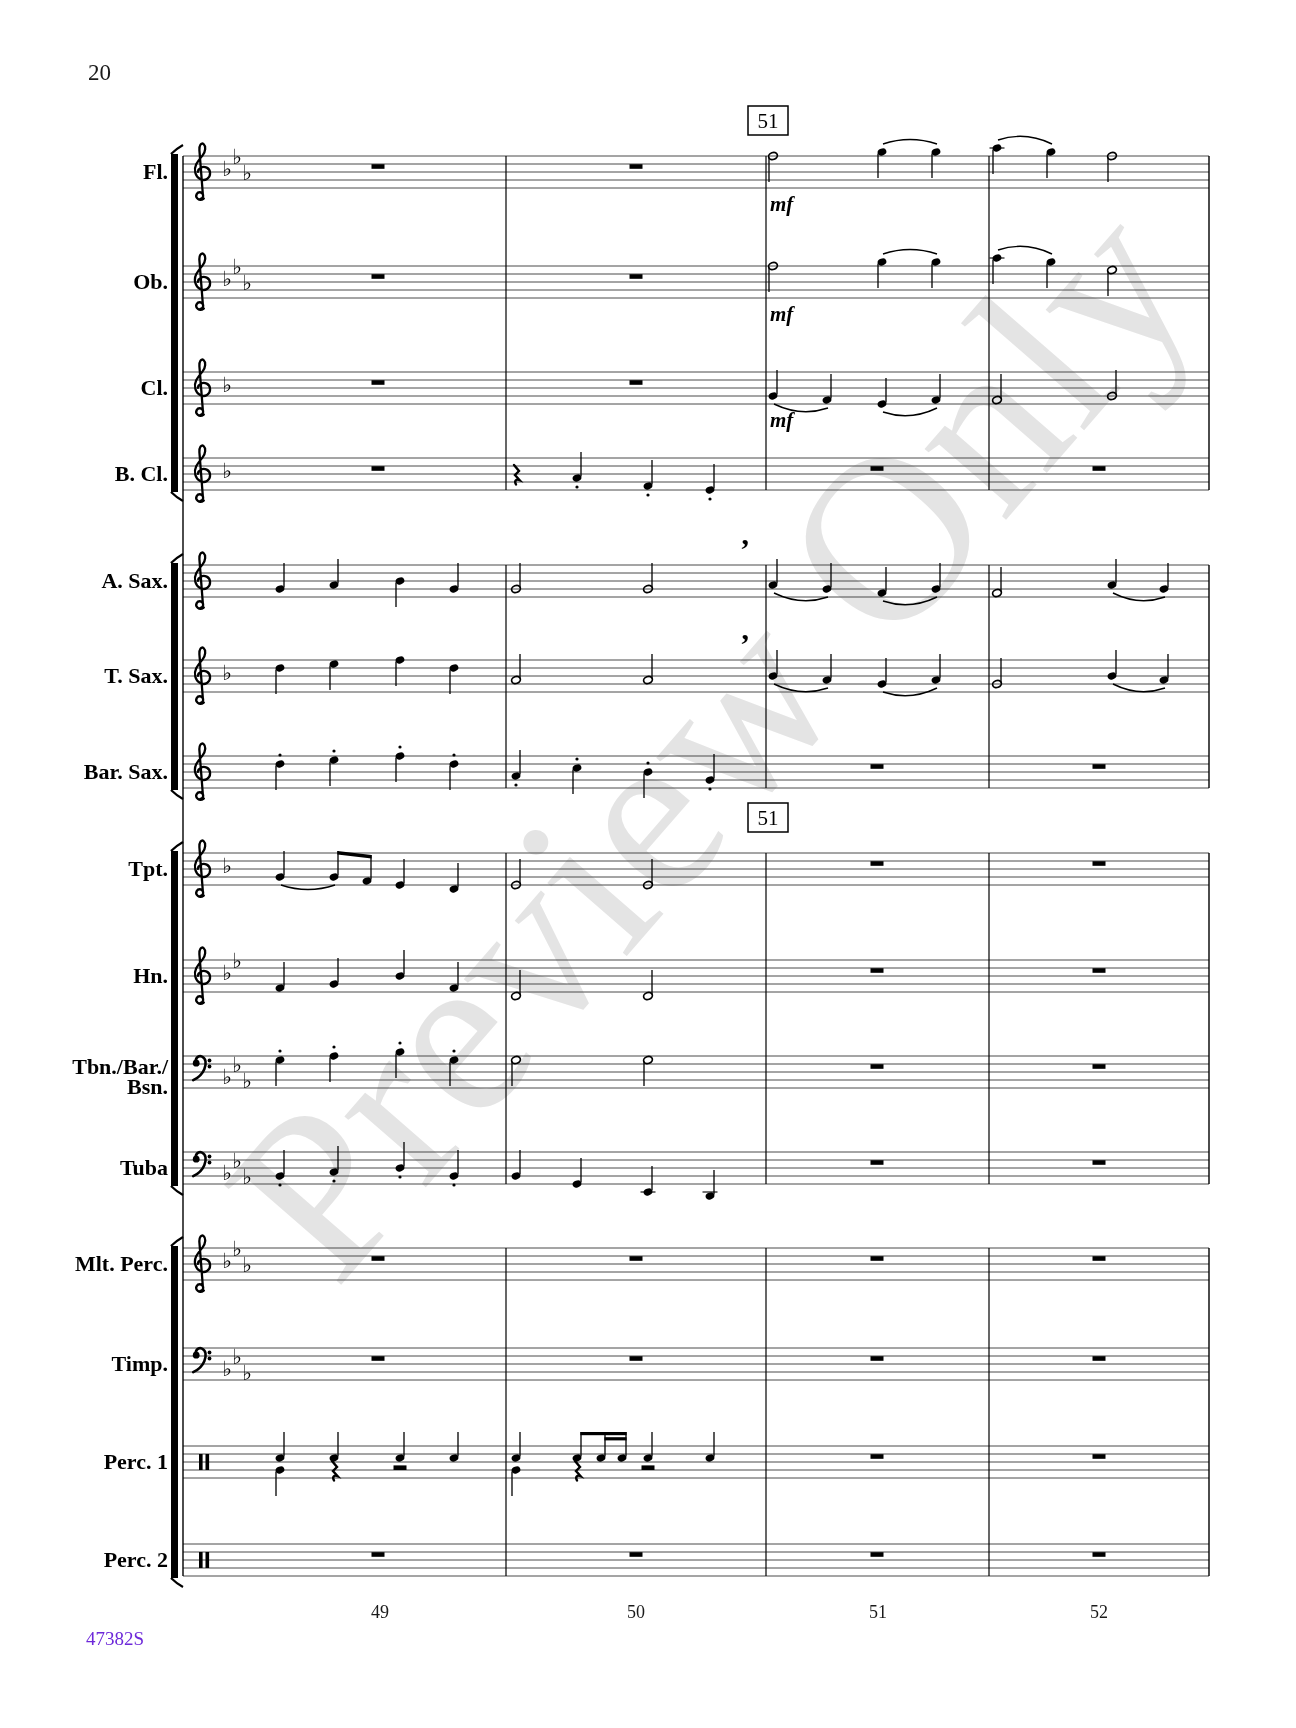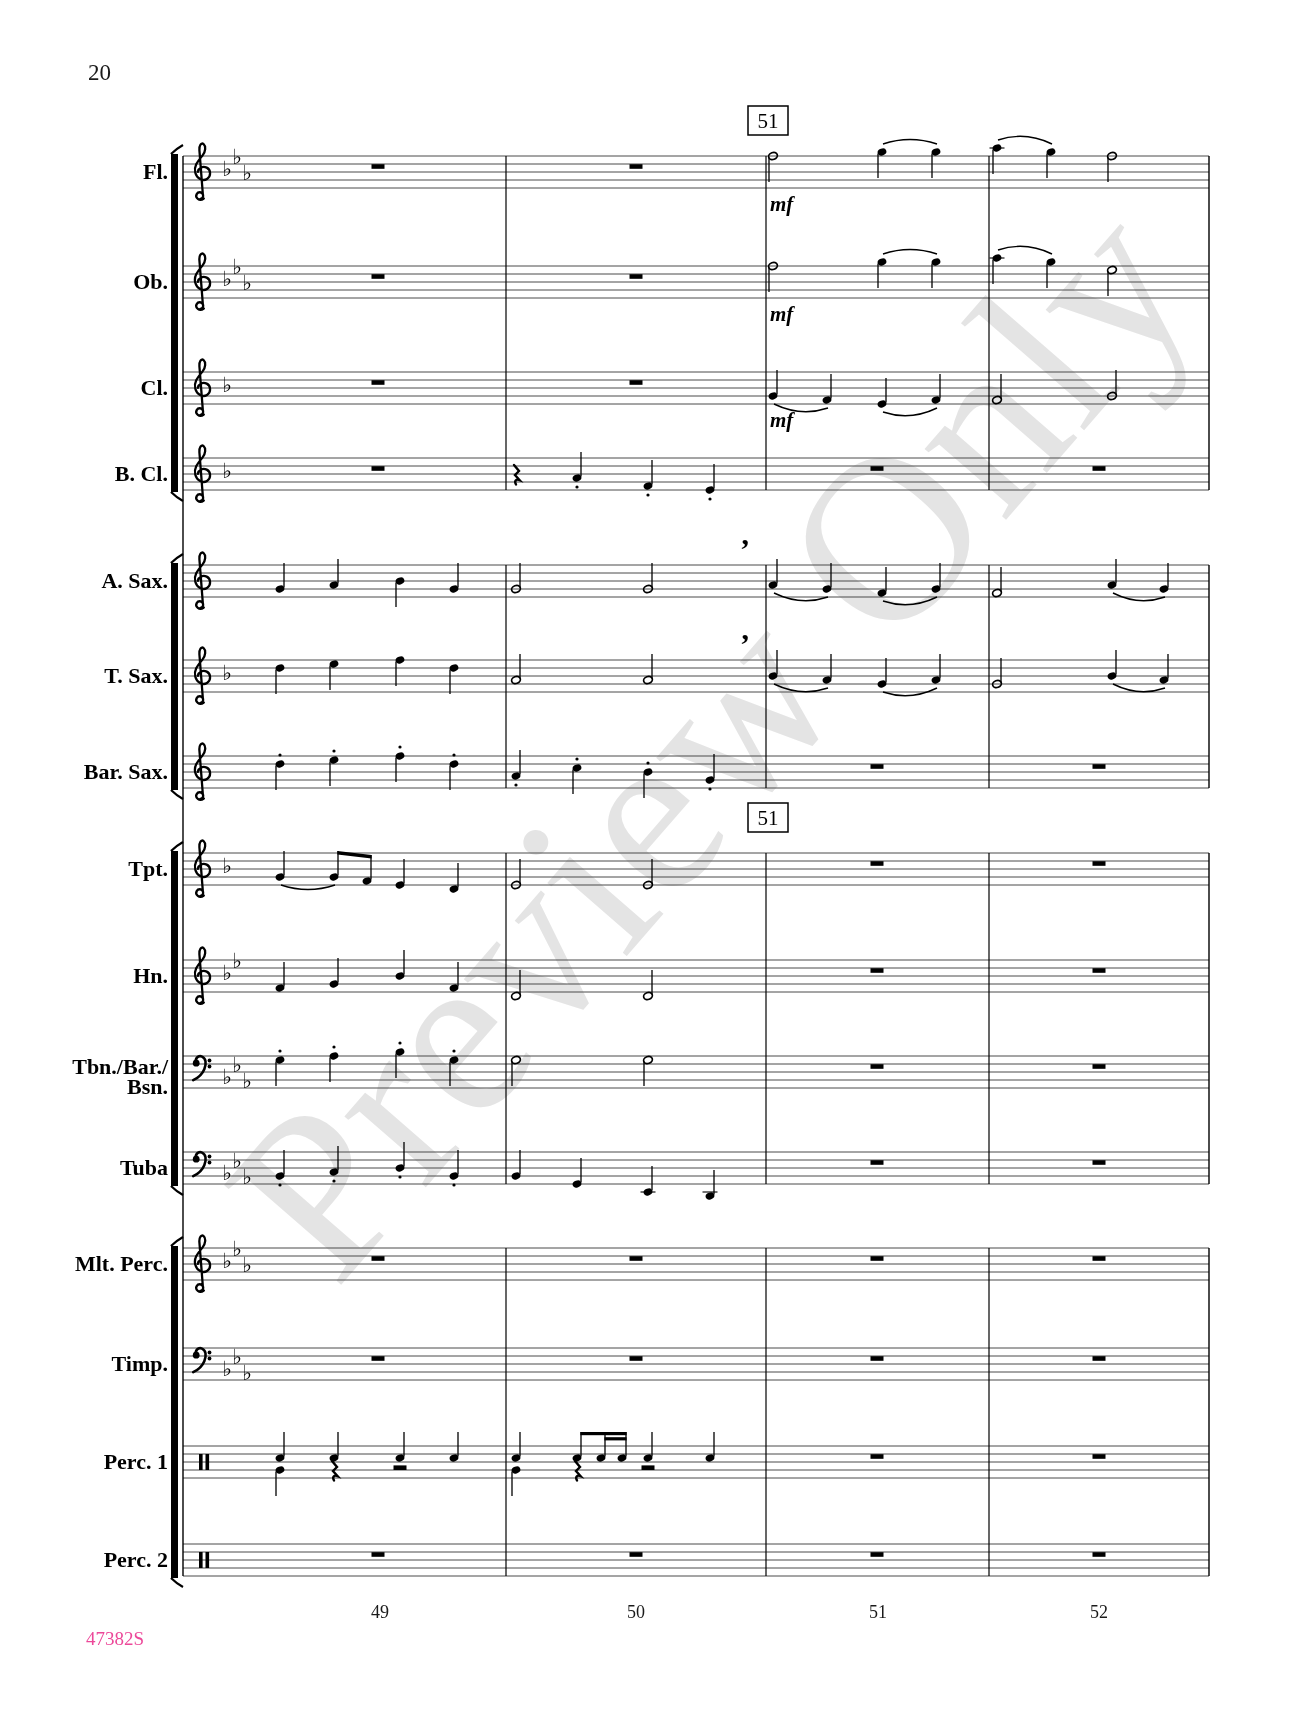--- a/index.html
+++ b/index.html
@@ -3,21 +3,21 @@
 <meta charset="utf-8">
 <style>
   html,body{margin:0;padding:0;background:#fff;}
   .page{position:relative;width:1296px;height:1728px;background:#ffffff;overflow:hidden;
         font-family:"Liberation Serif","DejaVu Serif",serif;}
   .watermark{position:absolute;left:-30px;top:600px;width:1480px;height:280px;line-height:280px;
              text-align:center;font-size:235px;color:#e4e4e4;white-space:nowrap;
              transform:rotate(-49deg);letter-spacing:2px;z-index:0;
              font-family:"Liberation Serif","DejaVu Serif",serif;}
   .pagenum{position:absolute;left:88px;top:60px;font-size:23px;color:#1a1a1a;z-index:2;}
-  .catalog{position:absolute;left:86px;top:1628px;font-size:19px;color:#ec4899;z-index:2;}
+  .catalog{position:absolute;left:86px;top:1628px;font-size:19px;color:#6d28d9;z-index:2;}
   svg.score{position:absolute;left:0;top:0;z-index:1;}
   text{font-family:"Liberation Serif","DejaVu Serif",serif;}
 </style>
 </head>
 <body>
 
 <div class="page">
   <div class="watermark">Preview Only</div>
   <div class="pagenum">20</div>
   <div class="catalog">47382S</div>

